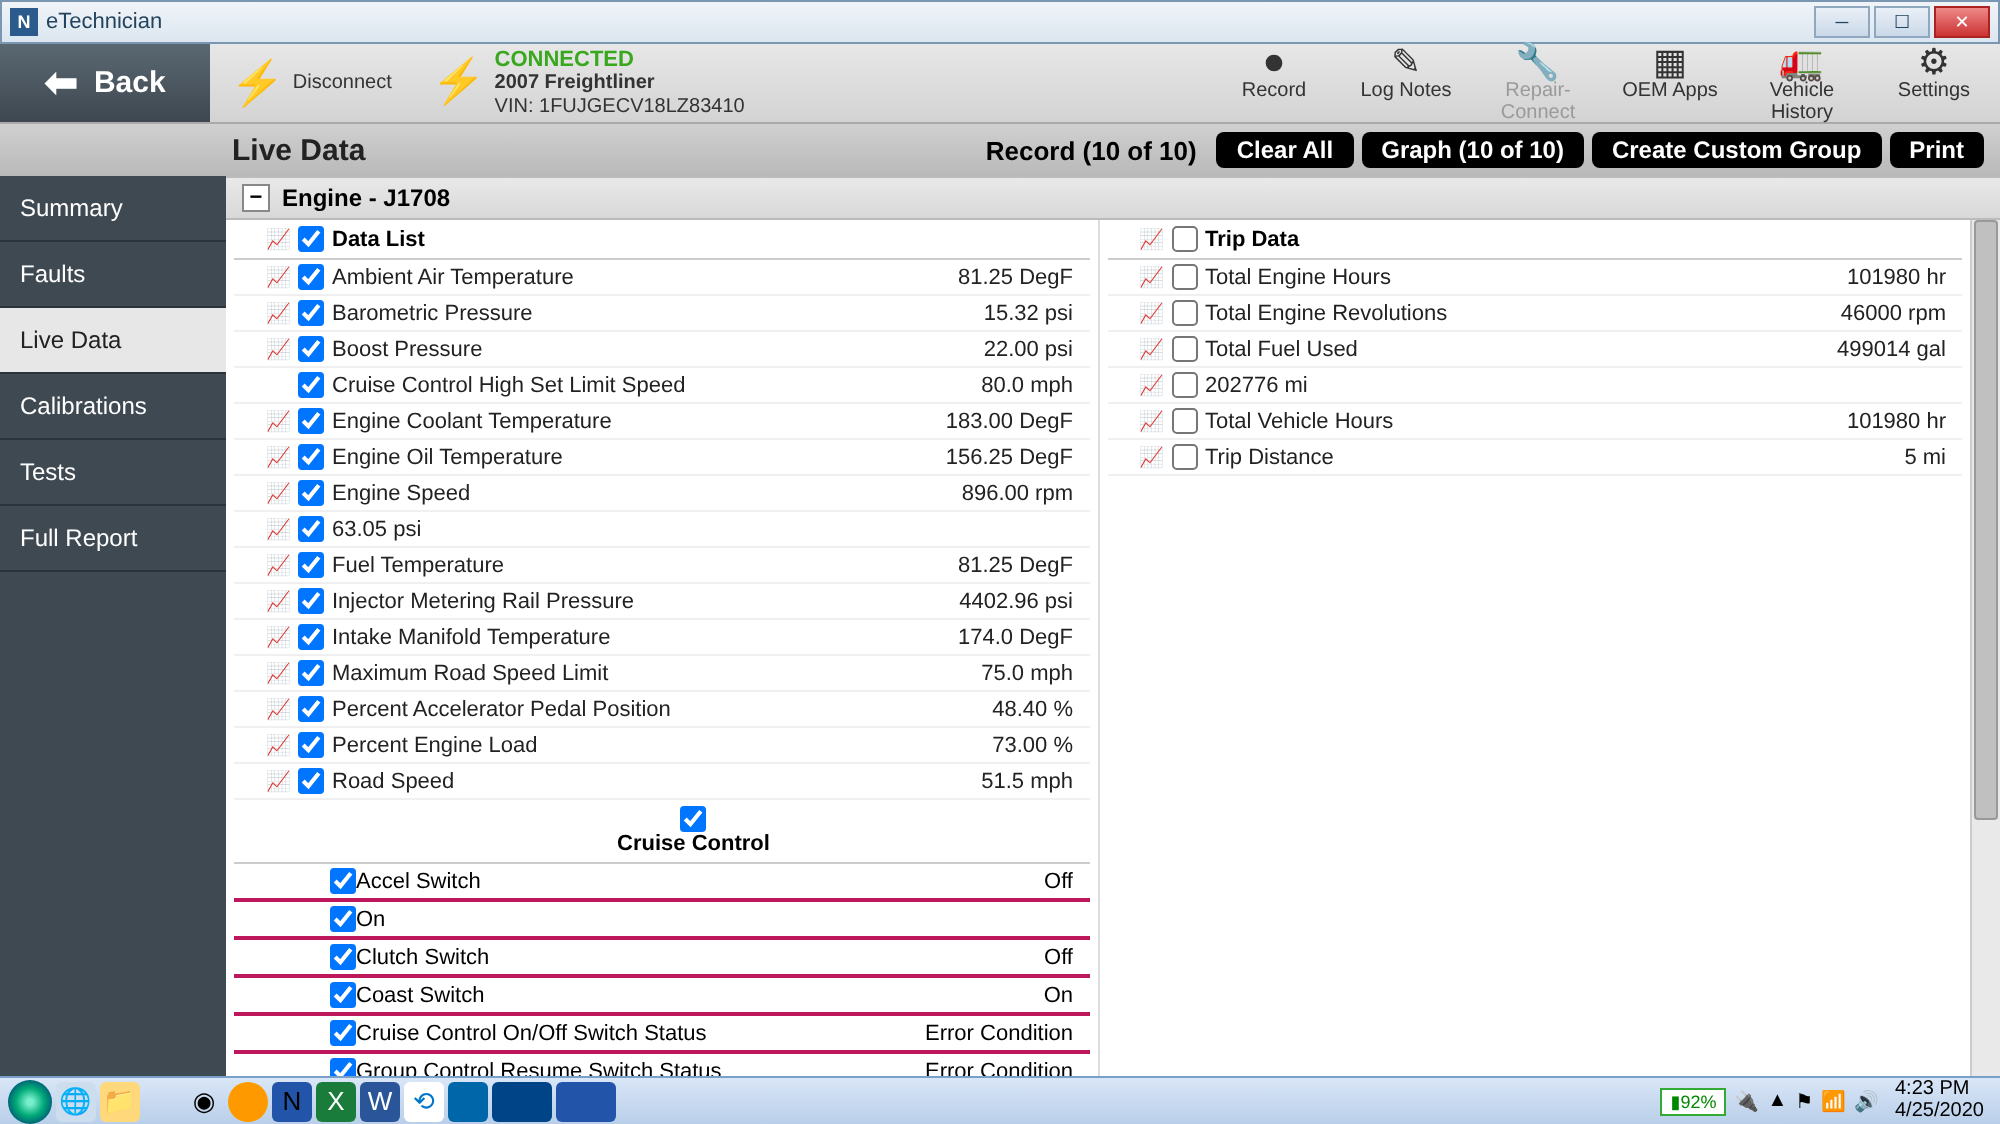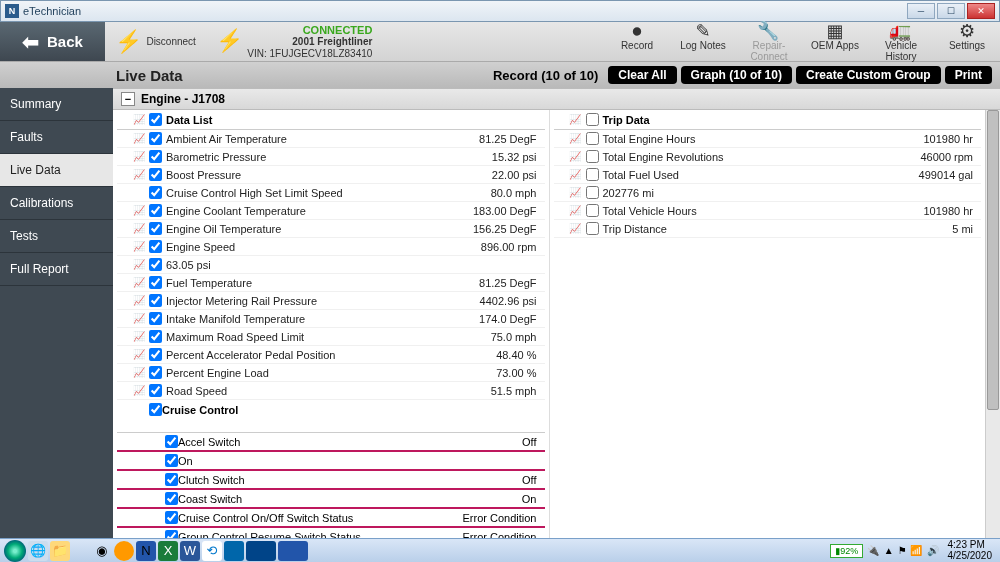--- a/index.html
+++ b/index.html
@@ -11,21 +11,21 @@
 .winbtns { margin-left:auto; display:flex; }
 .winbtn { width:28px; height:16px; margin-left:2px; background:linear-gradient(#eaf0f7,#c9d8e8); border:1px solid #8fa7bf; font-size:9px; display:flex; align-items:center; justify-content:center; cursor:pointer; }
 .winbtn.close { background:linear-gradient(#e88,#c33); border-color:#a22; color:#fff; }
 
 
 .topbar { height:40px; background:linear-gradient(#e7e7e7,#d3d3d3); border-bottom:1px solid #aaa; display:flex; align-items:center; }
 .backbtn { width:105px; height:100%; background:linear-gradient(#5a6872,#3e4750); color:#fff; display:flex; align-items:center; justify-content:center; font-size:15px; font-weight:600; cursor:pointer; }
 .backbtn .arrow { font-size:20px; margin-right:8px; }
 .conn { display:flex; align-items:center; padding:0 10px; }
 .conn .plug { font-size:22px; margin-right:4px; }
-.conn .info { line-height:1.15; font-size:10px; color:#333;text-align:right; }
+.conn .info { line-height:1.15; font-size:10px; color:#333; }
 .conn .status { color:#3aa81e; font-weight:bold; font-size:11px; }
 .topicons { margin-left:auto; display:flex; }
 .topicon { width:66px; text-align:center; font-size:10px; color:#333; cursor:pointer; }
 .topicon .glyph { font-size:18px; display:block; line-height:18px; }
 .topicon.disabled { color:#9a9a9a; }
 
 
 .header { height:26px; background:linear-gradient(#d0d0d0,#b9b9b9); display:flex; align-items:center; padding:0 8px 0 116px; position:relative; }
 .header .title { position:absolute; left:116px; font-size:15px; font-weight:600; color:#222; }
 .header .recstat { margin-left:auto; font-size:13px; font-weight:600; margin-right:6px; }
@@ -43,21 +43,21 @@
 .groupbar .collapse { width:14px; height:14px; border:1px solid #888; background:#fff; display:inline-flex; align-items:center; justify-content:center; margin-right:6px; font-size:11px; line-height:1; cursor:pointer; }
 .columns { flex:1; display:flex; overflow-y:auto; }
 .col { flex:1; padding:0 4px; }
 .col+.col { border-left:1px solid #ddd; }
 .section { font-weight:bold; font-size:11px; padding:3px 0 3px 16px; border-bottom:1px solid #ccc; display:flex; align-items:center; }
 .section .flare, .row .flare { width:14px; font-size:10px; color:#888; margin-right:2px; }
 .section input[type=checkbox], .row input[type=checkbox] { margin-right:4px; }
 .row { display:flex; align-items:center; padding:2px 0 2px 16px; font-size:11px; color:#222; border-bottom:1px solid #f0f0f0; }
 .row .label { flex:1; }
 .row .val { color:#222; padding-right:8px; }
-.subsection { font-weight:bold; padding:3px 0 16px 32px; border-bottom:1px solid #ccc; display:flex; align-items:center; }
+.subsection { font-weight:bold; padding:3px 0 3px 32px; border-bottom:1px solid #ccc; display:flex; align-items:center;flex-direction:column; }
 .subrow { display:flex; align-items:flex-end; padding:2px 0 2px 48px; font-size:11px; border-bottom:2px solid #be185d; }
 .subrow .label { flex:1; }
 .subrow .val { padding-right:8px; }
 .scrollbar { width:15px; background:#e9e9e9; border-left:1px solid #ccc; position:relative; }
 .scrollthumb { position:absolute; top:0; height:300px; left:1px; right:1px; background:#c0c0c0; border:1px solid #999; border-radius:2px; }
 
 
 .taskbar { height:24px; background:linear-gradient(#d9e6f7,#b9cfe9); border-top:1px solid #7aa0c9; display:flex; align-items:center; padding:0 4px; font-size:10px; }
 .tbtn { width:20px; height:20px; margin-right:2px; border-radius:3px; display:flex; align-items:center; justify-content:center; font-size:13px; cursor:pointer; }
 .start { width:32px; background:radial-gradient(circle,#7ec 10%,#0a7 45%,#037 90%); border-radius:50%; height:22px; width:22px; }
@@ -84,21 +84,21 @@
     <span>Back</span>
   </div>
   <div class="conn">
     <span class="plug" style="color:#c0392b">⚡</span>
     <div class="info"><span>Disconnect</span></div>
   </div>
   <div class="conn">
     <span class="plug" style="color:#3aa81e">⚡</span>
     <div class="info">
       <div class="status">CONNECTED</div>
-      <div style="font-weight:600">2001 Freightliner</div>
+      <div style="font-weight:600">2007 Freightliner</div>
       <div>VIN: 1FUJGECV18LZ83410</div>
     </div>
   </div>
   <div class="topicons" id="topicons">
       <div class="topicon"><span class="glyph">⏺</span><span>Record</span></div>
       <div class="topicon"><span class="glyph">✎</span><span>Log Notes</span></div>
       <div class="topicon disabled"><span class="glyph">🔧</span><span>Repair-Connect</span></div>
       <div class="topicon"><span class="glyph">▦</span><span>OEM Apps</span></div>
       <div class="topicon"><span class="glyph">🚛</span><span>Vehicle History</span></div>
       <div class="topicon"><span class="glyph">⚙</span><span>Settings</span></div>

